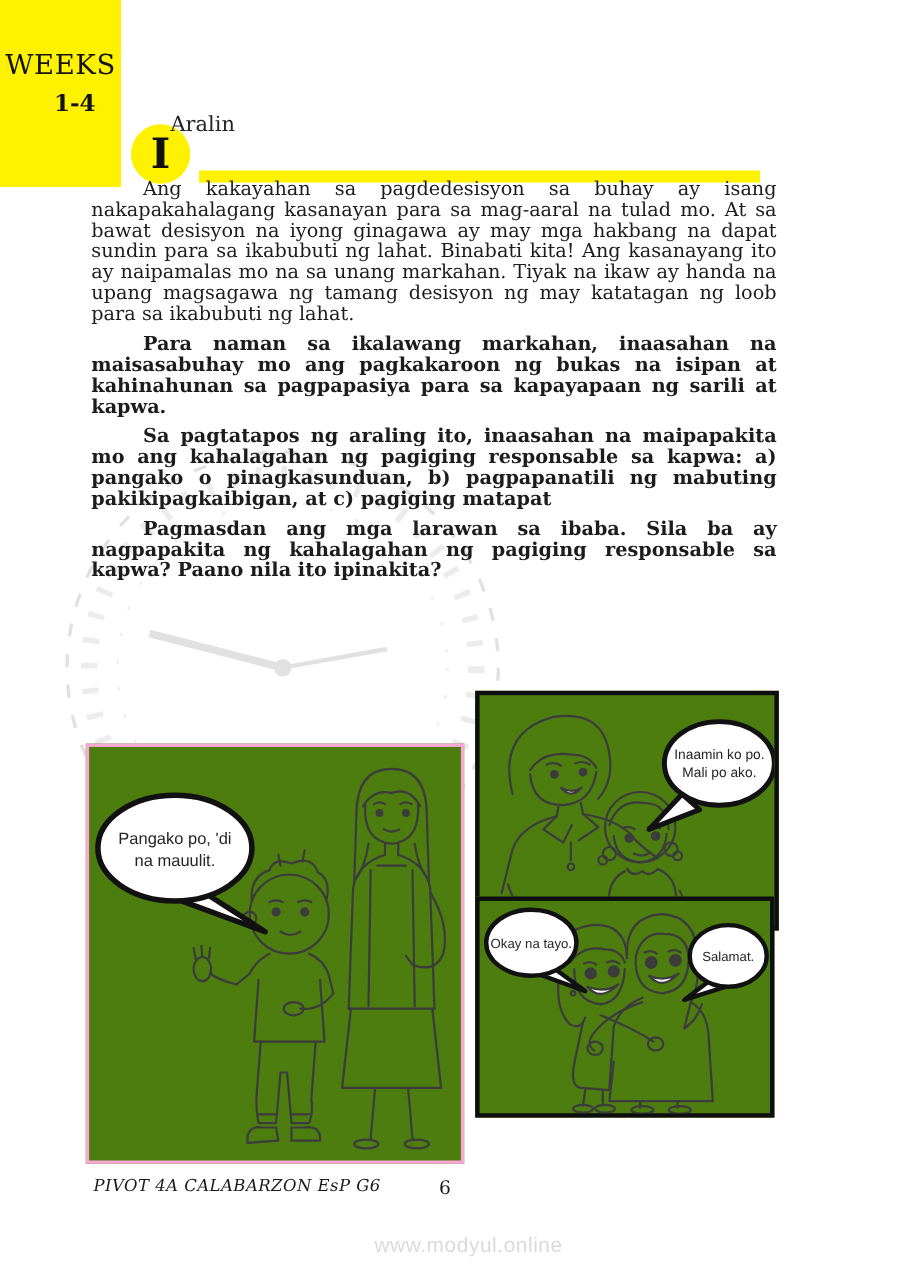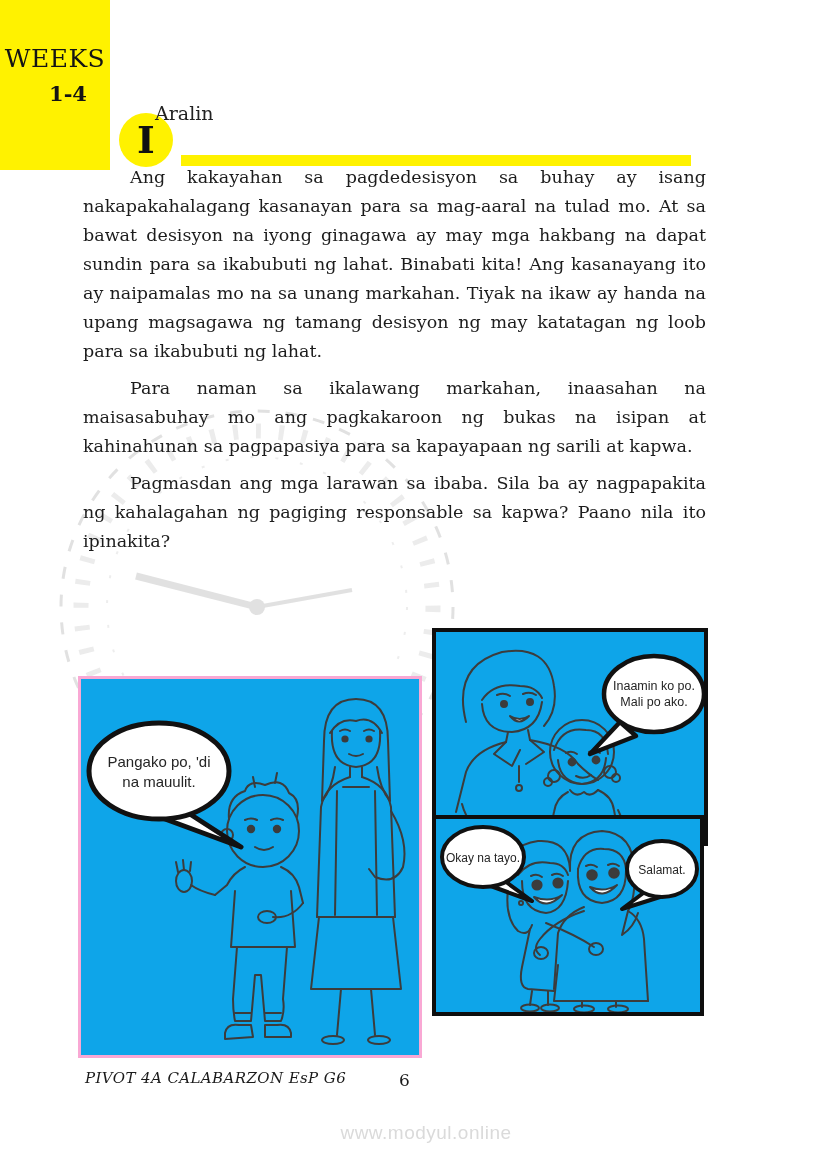--- a/index.html
+++ b/index.html
@@ -23,25 +23,25 @@
   .yellow-rule{position:absolute;left:181px;top:155px;width:510px;height:11px;background:#fff200;z-index:0;}
 
   
   .clock-wm{position:absolute;left:52px;top:400px;width:410px;height:415px;z-index:0;}
   .site-wm{position:absolute;left:0;top:1122px;width:826px;text-align:center;
            font-family:"Liberation Sans","DejaVu Sans",sans-serif;font-size:19px;color:#dadada;
            letter-spacing:.5px;z-index:1;padding-left:13px;}
 
   
   .bodytext{position:absolute;left:83px;top:163px;width:623px;z-index:1;}
-  .bodytext p{margin:0;text-indent:47px;text-align:justify;font-size:17.5px;line-height:29px;color:#1c1c1c;}
-  .bodytext p + p{margin-top:8px;}
-
-  
-  .panel{position:absolute;background:#0ea5e9;box-sizing:border-box;z-index:2;}
+  .bodytext p{margin:0;text-indent:47px;text-align:justify;font-size:17.5px;line-height:19px;color:#1c1c1c;}
+  .bodytext p + p{margin-top:8px;font-weight:bold;}
+
+  
+  .panel{position:absolute;background:#4d7c0f;box-sizing:border-box;z-index:2;}
   .panel svg{display:block;width:100%;height:100%;}
   .panel-a{left:78px;top:676px;width:344px;height:382px;border:3px solid #f9a8d4;}
   .panel-b{left:432px;top:628px;width:276px;height:218px;border:4px solid #0e0e0e;}
   .panel-c{left:432px;top:815px;width:272px;height:201px;border:4px solid #0e0e0e;}
   .bubble-text{font-family:"Liberation Sans","DejaVu Sans",sans-serif;fill:#252525;}
 
   
   .footer-left{position:absolute;left:85px;top:1069px;font-size:15px;font-style:italic;
                letter-spacing:.4px;color:#1a1a1a;z-index:1;}
   .footer-page{position:absolute;left:399px;top:1070px;font-size:17px;color:#1a1a1a;z-index:1;}
@@ -69,20 +69,21 @@
       <circle cx="205" cy="207" r="150" stroke-width="2" stroke-dasharray="3 22" opacity="0.6"></circle>
       <line x1="205" y1="207" x2="84" y2="176" stroke-width="7"></line>
       <line x1="205" y1="207" x2="300" y2="190" stroke-width="4"></line>
       <circle cx="205" cy="207" r="8" fill="#c9c9c9" stroke="none"></circle>
     </g>
   </svg>
 
   <div class="bodytext">
     <p>Ang kakayahan sa pagdedesisyon sa buhay ay isang nakapakahalagang kasanayan para sa mag-aaral na tulad mo. At sa bawat desisyon na iyong ginagawa ay may mga hakbang na dapat sundin para sa ikabubuti ng lahat. Binabati kita! Ang kasanayang ito ay naipamalas mo na sa unang markahan. Tiyak na ikaw ay handa na upang magsagawa ng tamang desisyon ng may katatagan ng loob para sa ikabubuti ng lahat.</p>
     <p>Para naman sa ikalawang markahan, inaasahan na maisasabuhay mo ang pagkakaroon ng bukas na isipan at kahinahunan sa pagpapasiya para sa kapayapaan ng sarili at kapwa.</p>
+    <p>Sa pagtatapos ng araling ito, inaasahan na maipapakita mo ang kahalagahan ng pagiging responsable sa kapwa: a) pangako o pinagkasunduan, b) pagpapanatili ng mabuting pakikipagkaibigan, at c) pagiging matapat</p>
     <p>Pagmasdan ang mga larawan sa ibaba. Sila ba ay nagpapakita ng kahalagahan ng pagiging responsable sa kapwa? Paano nila ito ipinakita?</p>
   </div>
 
   <div class="panel panel-a">
     <svg viewBox="0 0 338 376">
       <g fill="none" stroke="#3c3c3c" stroke-width="2" stroke-linecap="round" stroke-linejoin="round">
 
         <path d="M 243 62 Q 243 20 275 20 Q 307 20 307 62 L 309 122 Q 299 110 296 88"></path>
         <path d="M 243 62 L 241 122 Q 251 110 254 88"></path>
         <path d="M 251 52 Q 249 86 275 88 Q 301 86 299 52"></path>

